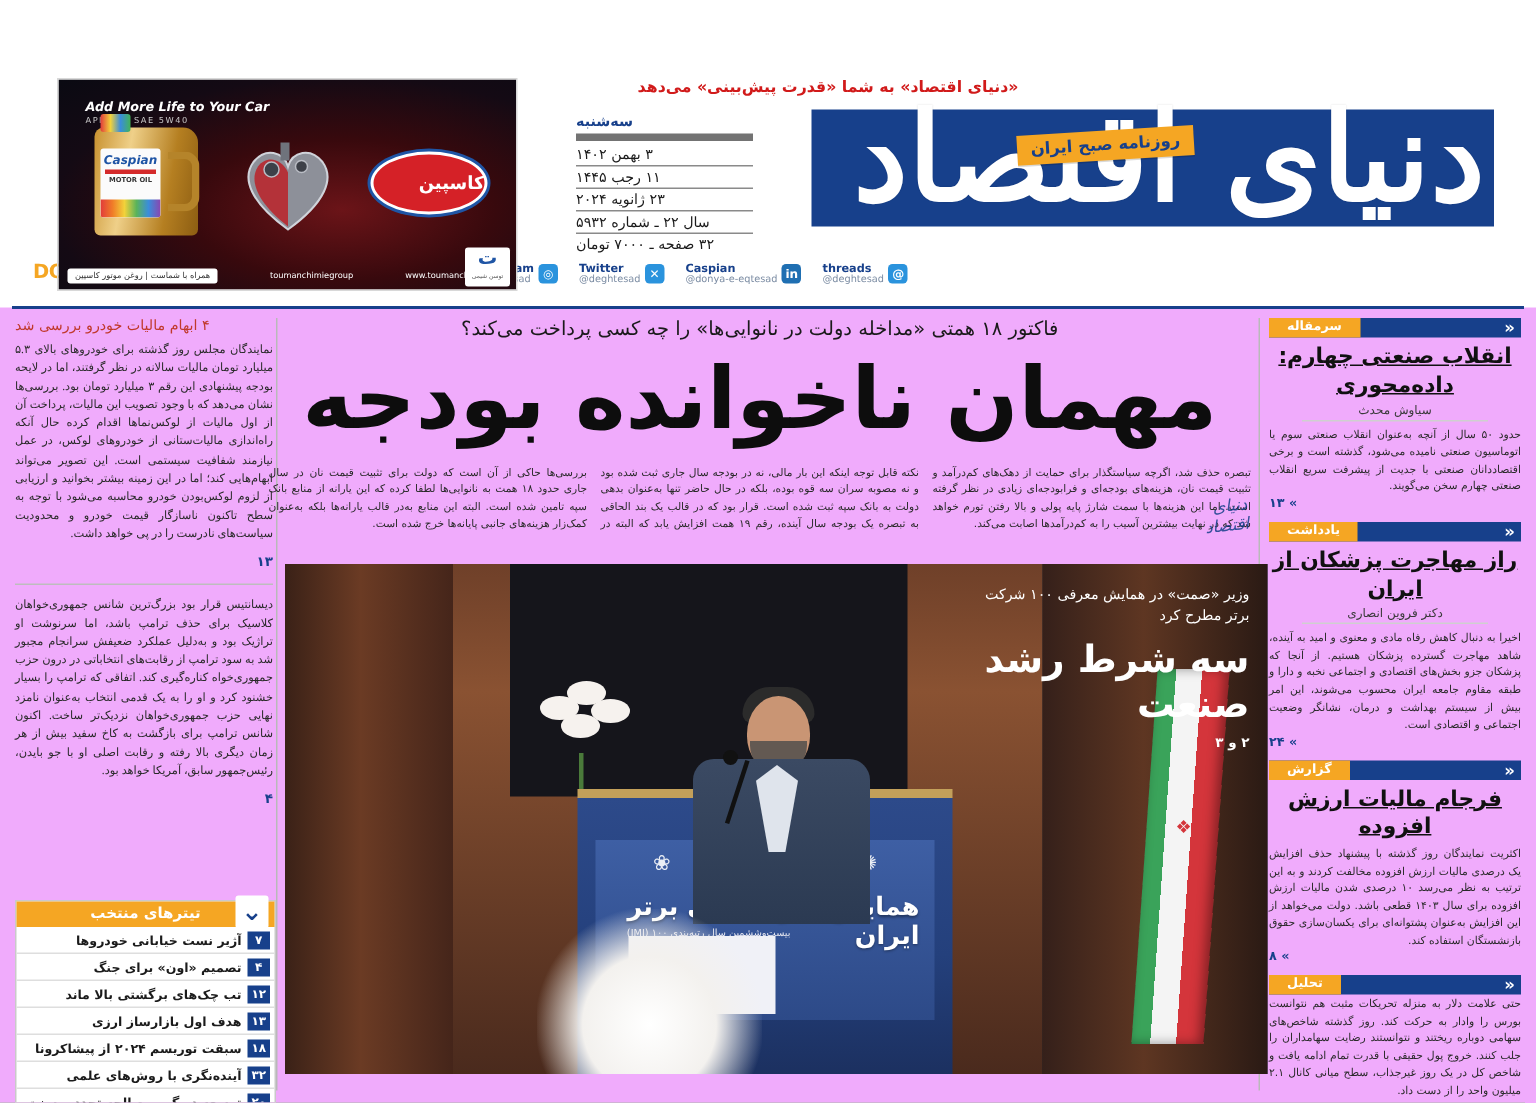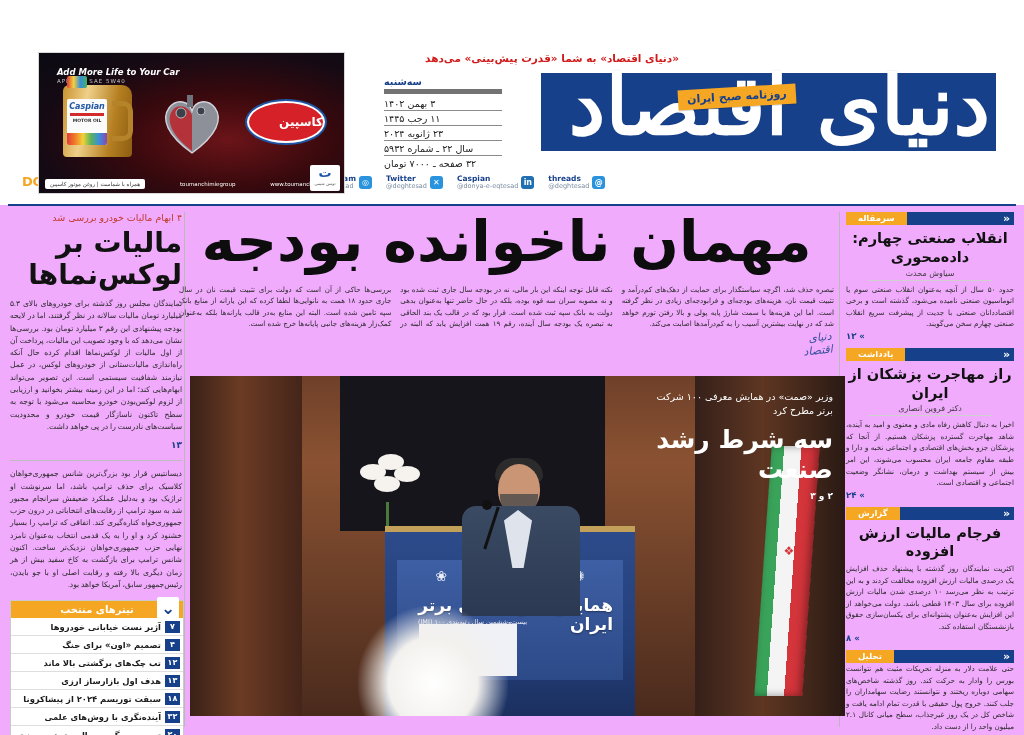--- a/index.html
+++ b/index.html
@@ -268,21 +268,21 @@
 
   
   .leftcol {
     position: absolute;
     left: 10px; top: 212px; width: 172px; height: 515px;
     text-align: right;
   }
   .kicker-left {
     font-size: 9.5px;
     color: #c0392b;
-    text-align: right;
+    text-align: left;
     margin-bottom: 4px;
   }
   .head-left {
     font-size: 28px;
     font-weight: bold;
     color: #111;
     line-height: 1.16;
     text-align: right;
     margin: 0 0 6px 0;
     letter-spacing: -0.5px;
@@ -619,20 +619,21 @@
     font-weight: bold;
   }
   .sb-title {
     font-size: 14.5px;
     font-weight: bold;
     color: #111;
     text-align: center;
     line-height: 1.3;
     margin: 4px 0 2px 0;
     letter-spacing: -0.3px;
+    text-decoration: underline;
   }
   .sb-author {
     font-size: 8px;
     font-weight: normal;
     color: #3a3a3a;
     text-align: center;
     padding-bottom: 2px;
     border-bottom: 1px solid #cfcfcf;
     margin: 0 22px 3px 22px;
   }
@@ -759,21 +760,20 @@
       </div>
     </div>
   </div>
 
   <div class="hr-main"></div>
   <div class="vrule" style="left:184px; top:212px; height:515px;"></div>
   <div class="vrule" style="right:184px; top:212px; height:515px;"></div>
 
   <div class="leftcol">
     <div class="kicker-left">۴ ابهام مالیات خودرو بررسی شد</div>
-    <h2 class="head-left">مالیات بر لوکس‌نماها</h2>
     <div class="body-left">نمایندگان مجلس روز گذشته برای خودروهای بالای ۵.۳ میلیارد تومان مالیات سالانه در نظر گرفتند، اما در لایحه بودجه پیشنهادی این رقم ۳ میلیارد تومان بود. بررسی‌ها نشان می‌دهد که با وجود تصویب این مالیات، پرداخت آن از اول مالیات از لوکس‌نماها اقدام کرده حال آنکه راه‌اندازی مالیات‌ستانی از خودروهای لوکس، در عمل نیازمند شفافیت سیستمی است. این تصویر می‌تواند ابهام‌هایی کند؛ اما در این زمینه بیشتر بخوانید و ارزیابی از لزوم لوکس‌بودن خودرو محاسبه می‌شود با توجه به سطح تاکنون ناسازگار قیمت خودرو و محدودیت سیاست‌های نادرست را در پی خواهد داشت.</div>
     <div class="pagenum-left">۱۳</div>
 
     <div class="sep-left"></div>
 
     <div class="body-left">دیسانتیس قرار بود بزرگ‌ترین شانس جمهوری‌خواهان کلاسیک برای حذف ترامپ باشد، اما سرنوشت او تراژیک بود و به‌دلیل عملکرد ضعیفش سرانجام مجبور شد به سود ترامپ از رقابت‌های انتخاباتی در درون حزب جمهوری‌خواه کناره‌گیری کند. اتفاقی که ترامپ را بسیار خشنود کرد و او را به یک قدمی انتخاب به‌عنوان نامزد نهایی حزب جمهوری‌خواهان نزدیک‌تر ساخت. اکنون شانس ترامپ برای بازگشت به کاخ سفید بیش از هر زمان دیگری بالا رفته و رقابت اصلی او با جو بایدن، رئیس‌جمهور سابق، آمریکا خواهد بود.</div>
     <div class="pagenum-left">۴</div>
   </div>
 
   <div class="picks">
@@ -805,20 +805,21 @@
       <span class="pick-num">۳۲</span>
       <span class="pick-title">آینده‌نگری با روش‌های علمی</span>
     </div>
     <div class="pick-row">
       <span class="pick-num">۲۰</span>
       <span class="pick-title">توسعه در گرو مصالحه تجدد و سنت</span>
     </div>
   </div>
 
   <div class="center">
+    <div class="kicker-main">فاکتور ۱۸ همتی «مداخله دولت در نانوایی‌ها» را چه کسی پرداخت می‌کند؟</div>
     <h1 class="head-main">مهمان ناخوانده بودجه</h1>
     <div class="byline-mark">دنیای اقتصاد</div>
     <div class="lead-cols">
       <div class="lead-col">تبصره حذف شد، اگرچه سیاستگذار برای حمایت از دهک‌های کم‌درآمد و تثبیت قیمت نان، هزینه‌های بودجه‌ای و فرابودجه‌ای زیادی در نظر گرفته است. اما این هزینه‌ها با سمت شارژ پایه پولی و بالا رفتن تورم خواهد شد که در نهایت بیشترین آسیب را به کم‌درآمدها اصابت می‌کند.</div>
       <div class="lead-col">نکته قابل توجه اینکه این بار مالی، نه در بودجه سال جاری ثبت شده بود و نه مصوبه سران سه قوه بوده، بلکه در حال حاضر تنها به‌عنوان بدهی دولت به بانک سپه ثبت شده است. قرار بود که در قالب یک بند الحاقی به تبصره یک بودجه سال آینده، رقم ۱۹ همت افزایش یابد که البته در کمیسیون تلفیق این تبصره حذف شد.</div>
       <div class="lead-col">بررسی‌ها حاکی از آن است که دولت برای تثبیت قیمت نان در سال جاری حدود ۱۸ همت به نانوایی‌ها لطفا کرده که این یارانه از منابع بانک سپه تامین شده است. البته این منابع به‌در قالب یارانه‌ها بلکه به‌عنوان کمک‌زار هزینه‌های جانبی پایانه‌ها خرج شده است.</div>
     </div>
   </div>
 
   <div class="photo">

